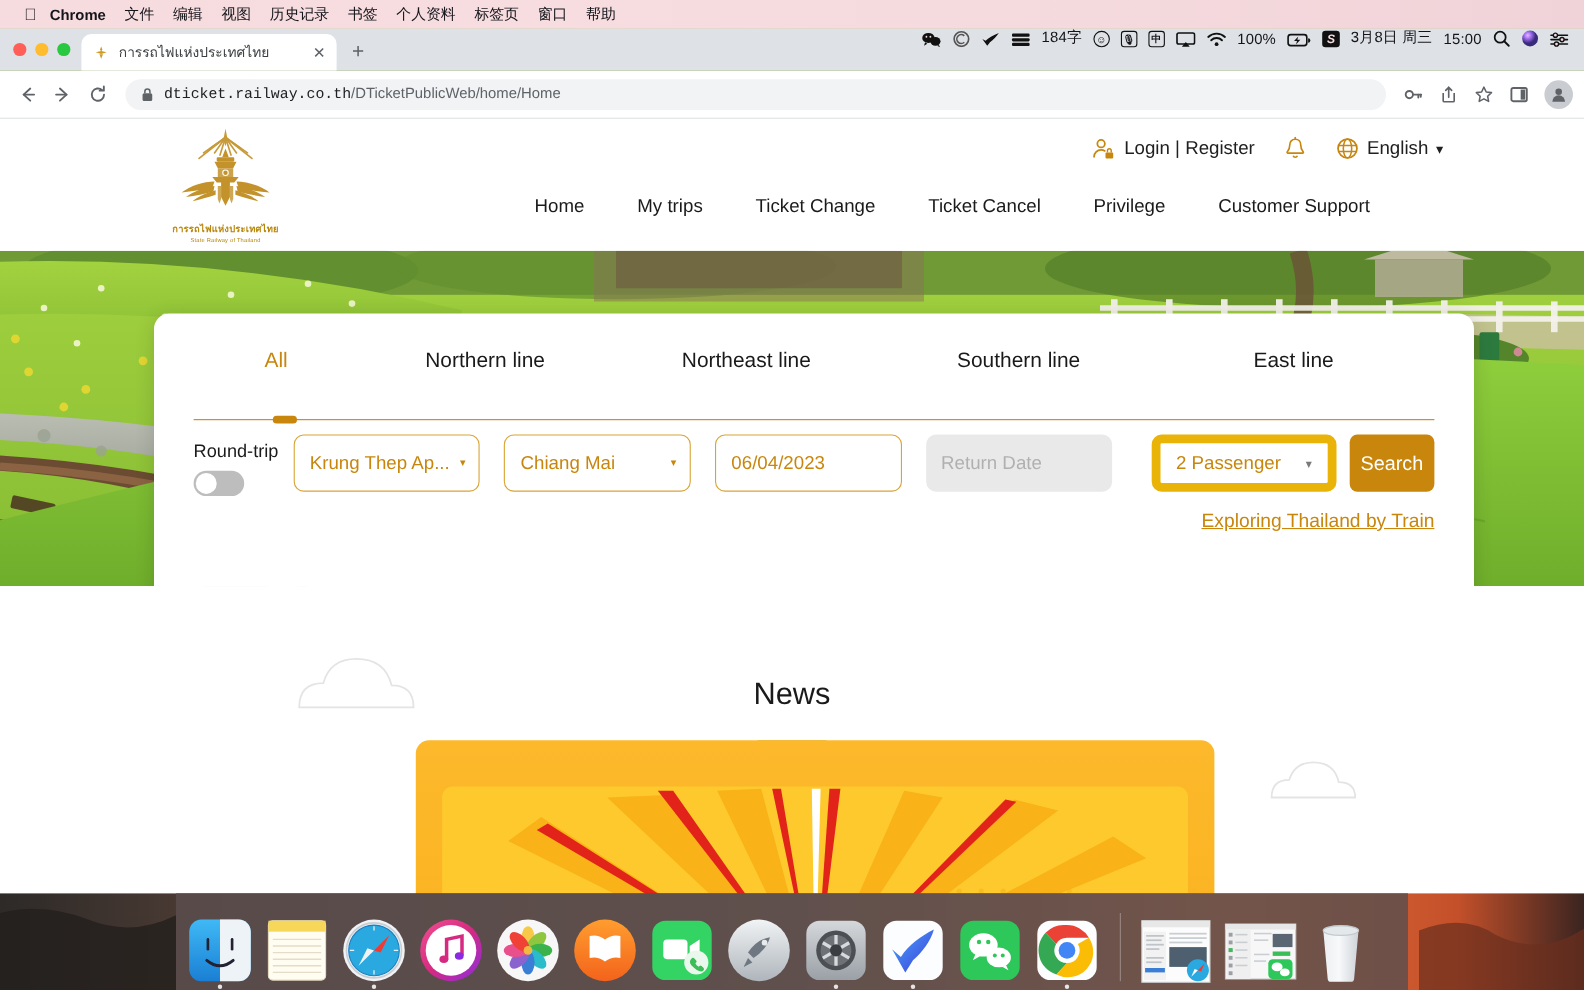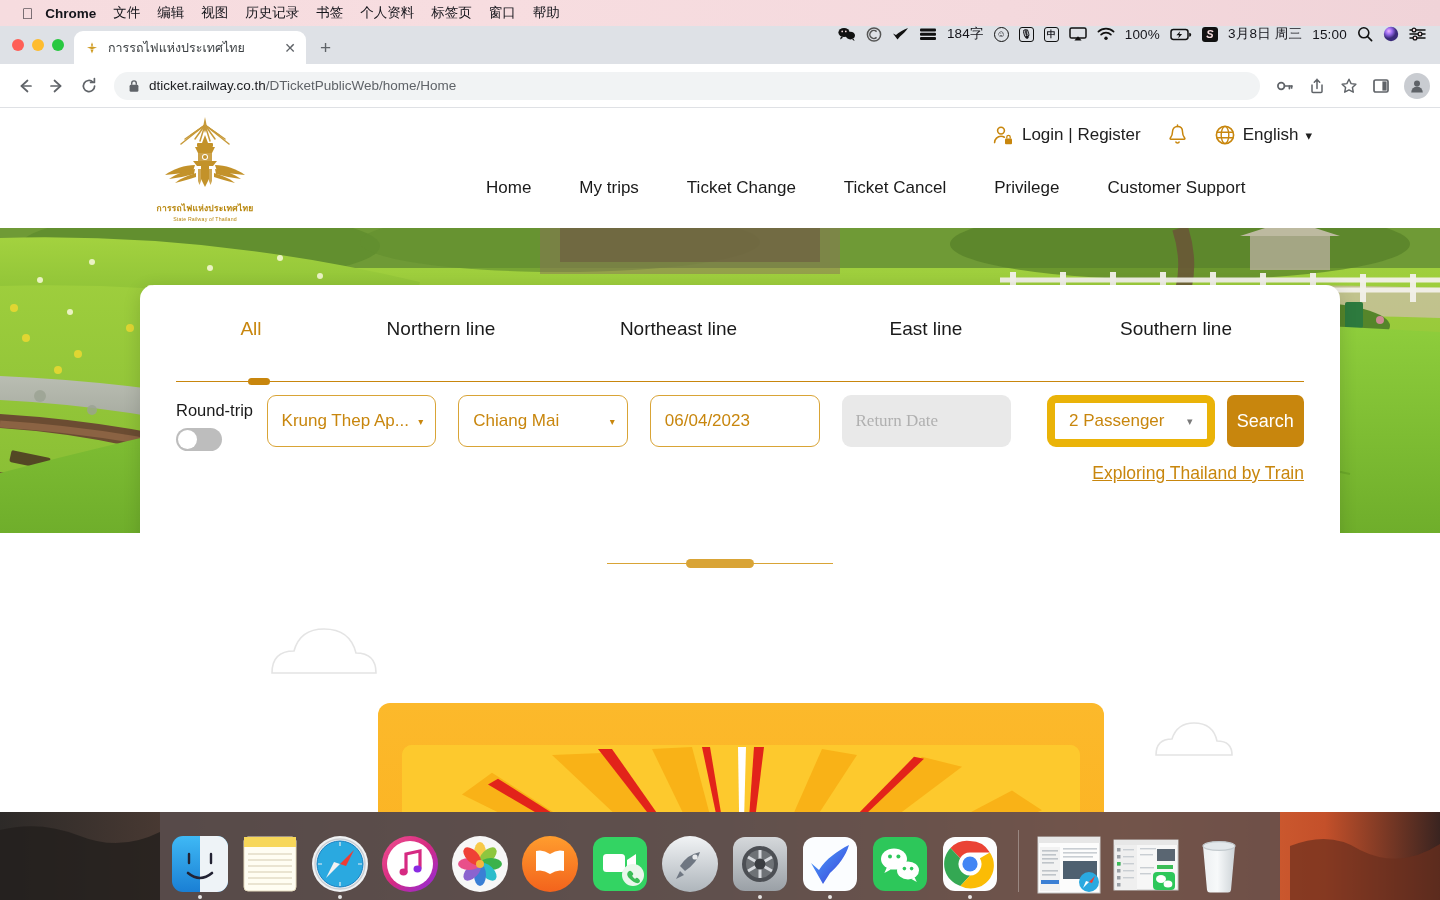--- a/index.html
+++ b/index.html
@@ -16,21 +16,21 @@
     width: 1440px; height: 26px;
     background: linear-gradient(90deg,#f6dcdf 0%,#f7dde0 35%,#f4d9dd 70%,#f0d3d8 100%);
     display: flex; align-items: center;
     font-size: 13px; color: #14141a;
     padding: 0 8px;
     z-index: 100;
   }
   .mb-apple { font-size: 15px; margin: 0 12px 0 14px; line-height: 1; }
   .mb-app { font-weight: bold; margin-right: 17px; font-size: 13.5px;}
   .mb-item { margin-right: 17px; font-size: 13.5px; white-space: nowrap;}
-  .mb-right { margin-left: auto; display: flex; align-items: center; gap: 10px; padding-right: 6px; margin-top: 42px;}
+  .mb-right { margin-left: auto; display: flex; align-items: flex-end; gap: 10px; padding-right: 6px; margin-top: 42px;}
   .mb-ricon { font-size: 13px; display: flex; align-items: center; line-height: 1; }
   .mb-clock { font-size: 13.5px; letter-spacing: .2px; white-space: nowrap;}
   .boxglyph {
     display:inline-flex;align-items:center;justify-content:center;
     width:15px;height:15px;border:1.6px solid #111;border-radius:3px;
     font-size:9px;font-weight:bold;
   }
   .circglyph{
     display:inline-flex;align-items:center;justify-content:center;
     width:15px;height:15px;border:1.6px solid #111;border-radius:50%;
@@ -78,21 +78,21 @@
   }
   .tb-btn {
     width: 30px; height: 30px; display: flex; align-items: center; justify-content: center;
     color: #5f6368; font-size: 17px; border-radius: 50%; cursor: pointer;
   }
   .omnibox {
     flex: 1; height: 28px; background: #f1f3f4; border-radius: 14px;
     display: flex; align-items: center; padding: 0 14px; margin: 0 8px;
     font-size: 13.5px; color: #202124; gap: 9px;
   }
-  .url-strong { color: #202124; }
+  .url-strong { color: #202124; font-family: Liberation Mono, monospace; }
   .url-dim { color: #5f6368; }
   .tb-right { display: flex; align-items: center; gap: 2px; }
   .avatar-btn {
     width: 26px; height: 26px; border-radius: 50%; background: #c9ccd1;
     display: flex; align-items: center; justify-content: center; color: #5f6368;
     font-size: 15px; margin-left: 6px;
   }
 
   
   .page { position: relative; width: 1440px; height: 792px; background: #fff; overflow: hidden;}
@@ -171,21 +171,21 @@
   }
   .field {
     height: 52px; border-radius: 9px; border: 1.6px solid #d9a436;
     display: flex; align-items: center; padding: 16px 14px;
     font-size: 17px; color: #c8860d; background: #fff; cursor: pointer;
     position: relative;
   }
   .field.sel { width: 178px; margin-right: 22px; }
   .field.date { width: 178px; margin-right: 22px; border-color:#d9a436;}
   .field.disabled {
-    width: 178px; margin-right: 36px; background: #e9e9e9; border: none; color: #b0b0b0; font-family: Liberation Serif, serif;
+    width: 178px; margin-right: 36px; background: #e9e9e9; border: none; color: #b0b0b0;
   }
   .field .caret { position: absolute; right: 12px; color: #c8860d; font-size: 10px; }
   .field.sel .txt { white-space: nowrap; overflow: hidden; text-overflow: ellipsis; width: 132px;}
   .passenger {
     width: 175px; height: 52px; border-radius: 9px; border: 8px solid #eab308;
     display: flex; align-items: center; padding: 0 14px;
     font-size: 17px; color: #c8860d; background:#fff; position: relative; cursor: pointer;
     margin-right: 12px;
   }
   .passenger .caret2 { position: absolute; right: 14px; color: #7a7a7a; font-size: 11px; }
@@ -633,22 +633,22 @@
           <path d="M820 240 q70 22 150 36"></path>
             <path d="M1000 252 q80 18 160 30"></path>
         </g>
       </svg>
 
       <div class="search-card">
         <div class="line-tabs">
           <span class="line-tab active" style="width:150px">All</span>
           <span class="line-tab" style="width:230px">Northern line</span>
           <span class="line-tab" style="width:245px">Northeast line</span>
+          <span class="line-tab" style="width:250px">Southern line</span>
           <span class="line-tab" style="width:250px">East line</span>
-          <span class="line-tab" style="width:250px">Southern line</span>
         </div>
         <div class="tabs-rule">
           <span class="knob"></span>
         </div>
 
         <div class="form-row">
           <div class="roundtrip">
             <div class="rt-label">Round-trip</div>
             <div class="toggle">
                 <span class="knob2"></span>
@@ -679,20 +679,21 @@
           </div>
 
           <button class="search-btn">Search</button>
         </div>
 
         <div class="explore">Exploring Thailand by Train</div>
       </div>
     </div>
 
     <div class="news-sec">
+      <div class="news-title">News</div>
       <div class="news-rule">
           <span class="pill"></span>
         </div>
 
       <svg style="position:absolute;left:250px;top:0;width:1190px;height:367px;pointer-events:none" viewBox="0 0 1190 367">
         <g fill="none" stroke="#e4e4e4" stroke-width="1.6">
           <path d="M22 110 q0-22 22-22 q6-22 30-22 q26 0 32 24 q20 0 20 20z"></path>
           <path d="M906 192 q0-16 16-16 q5-16 22-16 q19 0 23 18 q15 0 15 14z"></path>
         </g>
       </svg>

